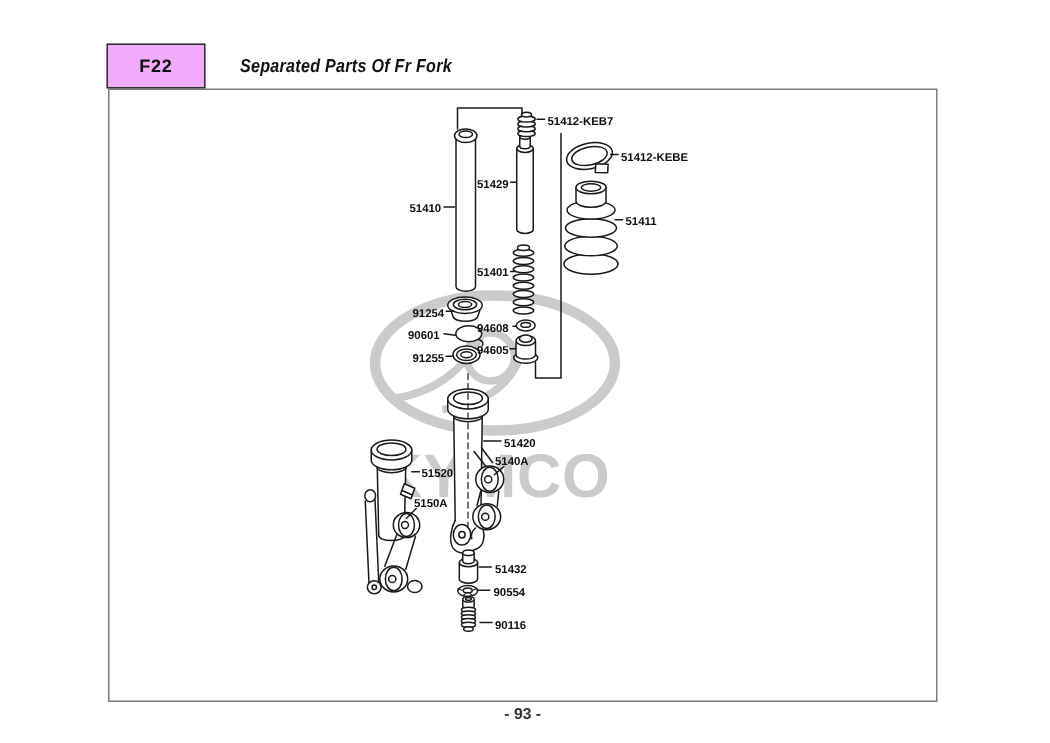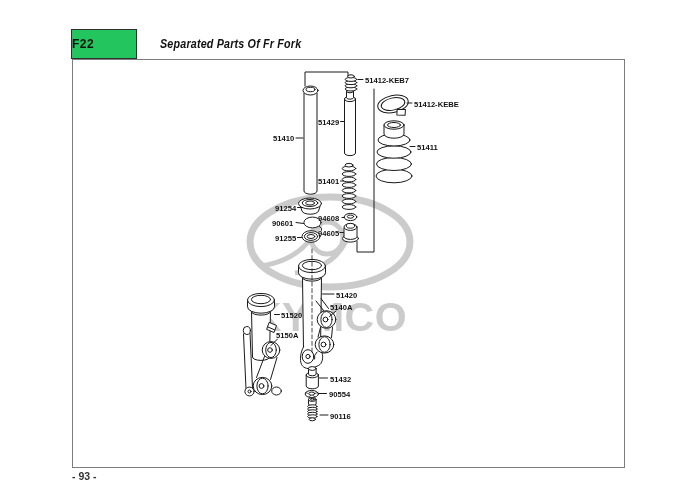--- a/index.html
+++ b/index.html
@@ -3,37 +3,37 @@
 <meta charset="utf-8">
 <style>
   * { margin:0; padding:0; box-sizing:border-box; }
   html,body { background:#ffffff; }
   body {
     width:700px; height:495px; position:relative; overflow:hidden;
     font-family:"Liberation Sans", sans-serif; color:#111;
   }
   .code-box {
     position:absolute; left:71px; top:29px; width:66px; height:30px;
-    border:1.5px solid #2f2f2f; background:#22c55e;
-    display:flex; align-items:center; justify-content:flex-start;
+    border:1.5px solid #2f2f2f; background:#f0abfc;
+    display:flex; align-items:center; justify-content:center;
     font-size:12px; font-weight:bold; letter-spacing:.5px; z-index:3;
   }
   .fig-title {
     position:absolute; left:160px; top:29px; height:30px;
     display:flex; align-items:center;
     font-size:12.5px; font-weight:bold; white-space:nowrap; z-index:3;font-style:italic;
   }
   .fig-title span{ display:inline-block; transform:scaleX(.86); transform-origin:left center; letter-spacing:.2px;}
   .frame {
     position:absolute; left:72px; top:59px; width:553px; height:409px;
     border:1px solid #7d7d7d; background:#fff; z-index:1;
   }
   .page-num {
     position:absolute; left:72px; top:470px; width:553px;
-    font-size:10.5px; font-weight:bold; color:#333; z-index:3;
+    text-align:center; font-size:10.5px; font-weight:bold; color:#333; z-index:3;
   }
   svg.diagram { position:absolute; left:0; top:0; width:700px; height:495px; z-index:2; }
   .art { stroke:#1a1a1a; stroke-width:1; fill:none; stroke-linecap:round; stroke-linejoin:round; }
   .art .wf { fill:#ffffff; }
   #label-layer text { font-family:"Liberation Sans", sans-serif; font-weight:bold; font-size:7.6px; fill:#101010; }
   #watermark text { font-family:"Liberation Sans", sans-serif; font-weight:bold; font-size:41px; letter-spacing:.5px; }
 </style>
 </head>
 <body>
 

